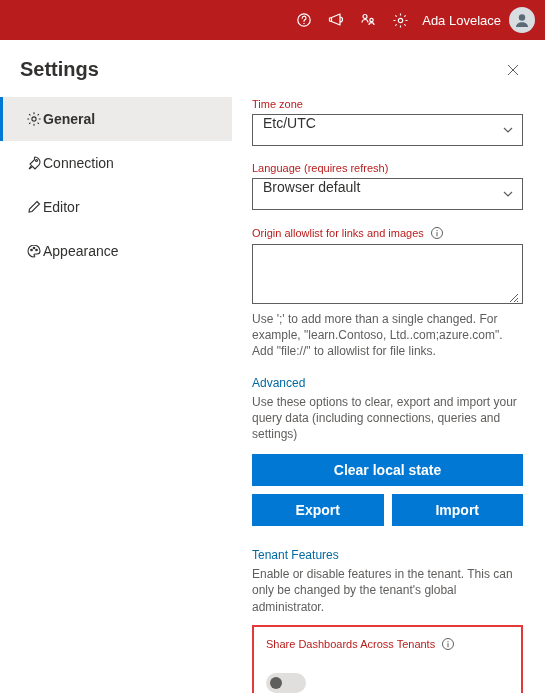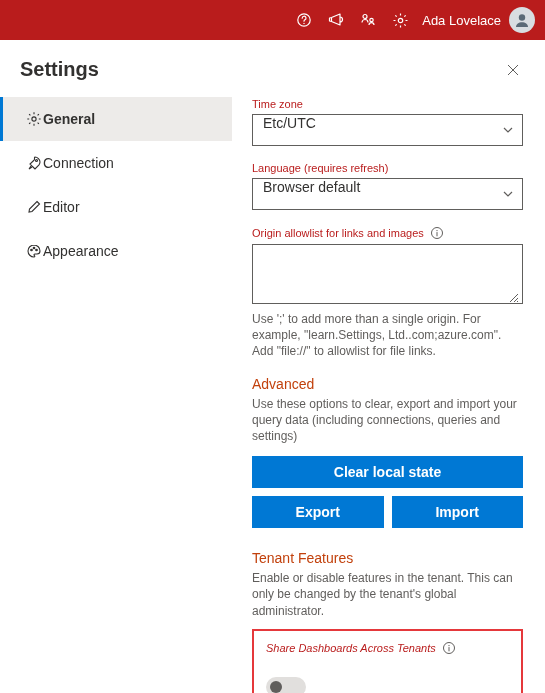--- a/index.html
+++ b/index.html
@@ -134,22 +134,22 @@
     resize: none;
     font-family: inherit;
   }
   .helper {
     font-size: 12px;
     color: #605e5c;
     margin-top: 4px;
     line-height: 1.35;
   }
   .section-title {
-    font-size: 14px;
-    color: #c2410c;
+    font-size: 12px;
+    color: #0369a1;
     margin-bottom: 4px;
   }
   .info-circle {
     display: inline-flex;
     width: 14px;
     height: 14px;
     color: #605e5c;
   }
   .btn {
     background: #0078d4;
@@ -336,38 +336,38 @@
       </span>
     </div>
     <div class="textarea-wrap">
       <textarea class="textarea" style=""></textarea>
       <span class="grip">
         <svg width="10" height="10" viewBox="0 0 10 10" stroke="currentColor" stroke-width="1">
             <path d="M1 9L9 1M5 9l4-4M8 9l1-1"></path>
           </svg>
       </span>
     </div>
-    <div class="helper">Use ';' to add more than a single origin. For example, "learn.Settings, Ltd..com;azure.com". Add "file://" to allowlist for file links.</div>
+    <div class="helper">Use ';' to add more than a single changed. For example, "learn.Contoso, Ltd..com;azure.com". Add "file://" to allowlist for file links.</div>
   </div>
 
   <div class="field">
     <div class="section-title">Advanced</div>
     <div class="helper" style="margin-top:2px;margin-bottom:12px;">Use these options to clear, export and import your query data (including connections, queries and settings)</div>
     <button class="btn full">Clear local state</button>
     <div class="btn-row">
       <button class="btn">Export</button>
       <button class="btn">Import</button>
     </div>
   </div>
 
   <div>
     <div class="section-title">Tenant Features</div>
     <div class="helper" style="margin-top:2px;margin-bottom:10px;">Enable or disable features in the tenant. This can only be changed by the tenant's global administrator.</div>
     <div class="tenant-box">
-      <div class="label" style="margin-bottom:12px;font-style:italic;">
+      <div class="label" style="margin-bottom:12px;">
         <span>Share Dashboards Across Tenants</span>
         <span class="info-circle">
           <svg width="14" height="14" viewBox="0 0 14 14" fill="none" stroke="currentColor" stroke-width="1">
             <circle cx="7" cy="7" r="5.5"></circle>
             <circle cx="7" cy="4.6" r=".7" fill="currentColor" stroke="none"></circle>
             <path d="M7 6.5v3.4" stroke-linecap="round"></path>
           </svg>
         </span>
       </div>
       <div class="toggle">

